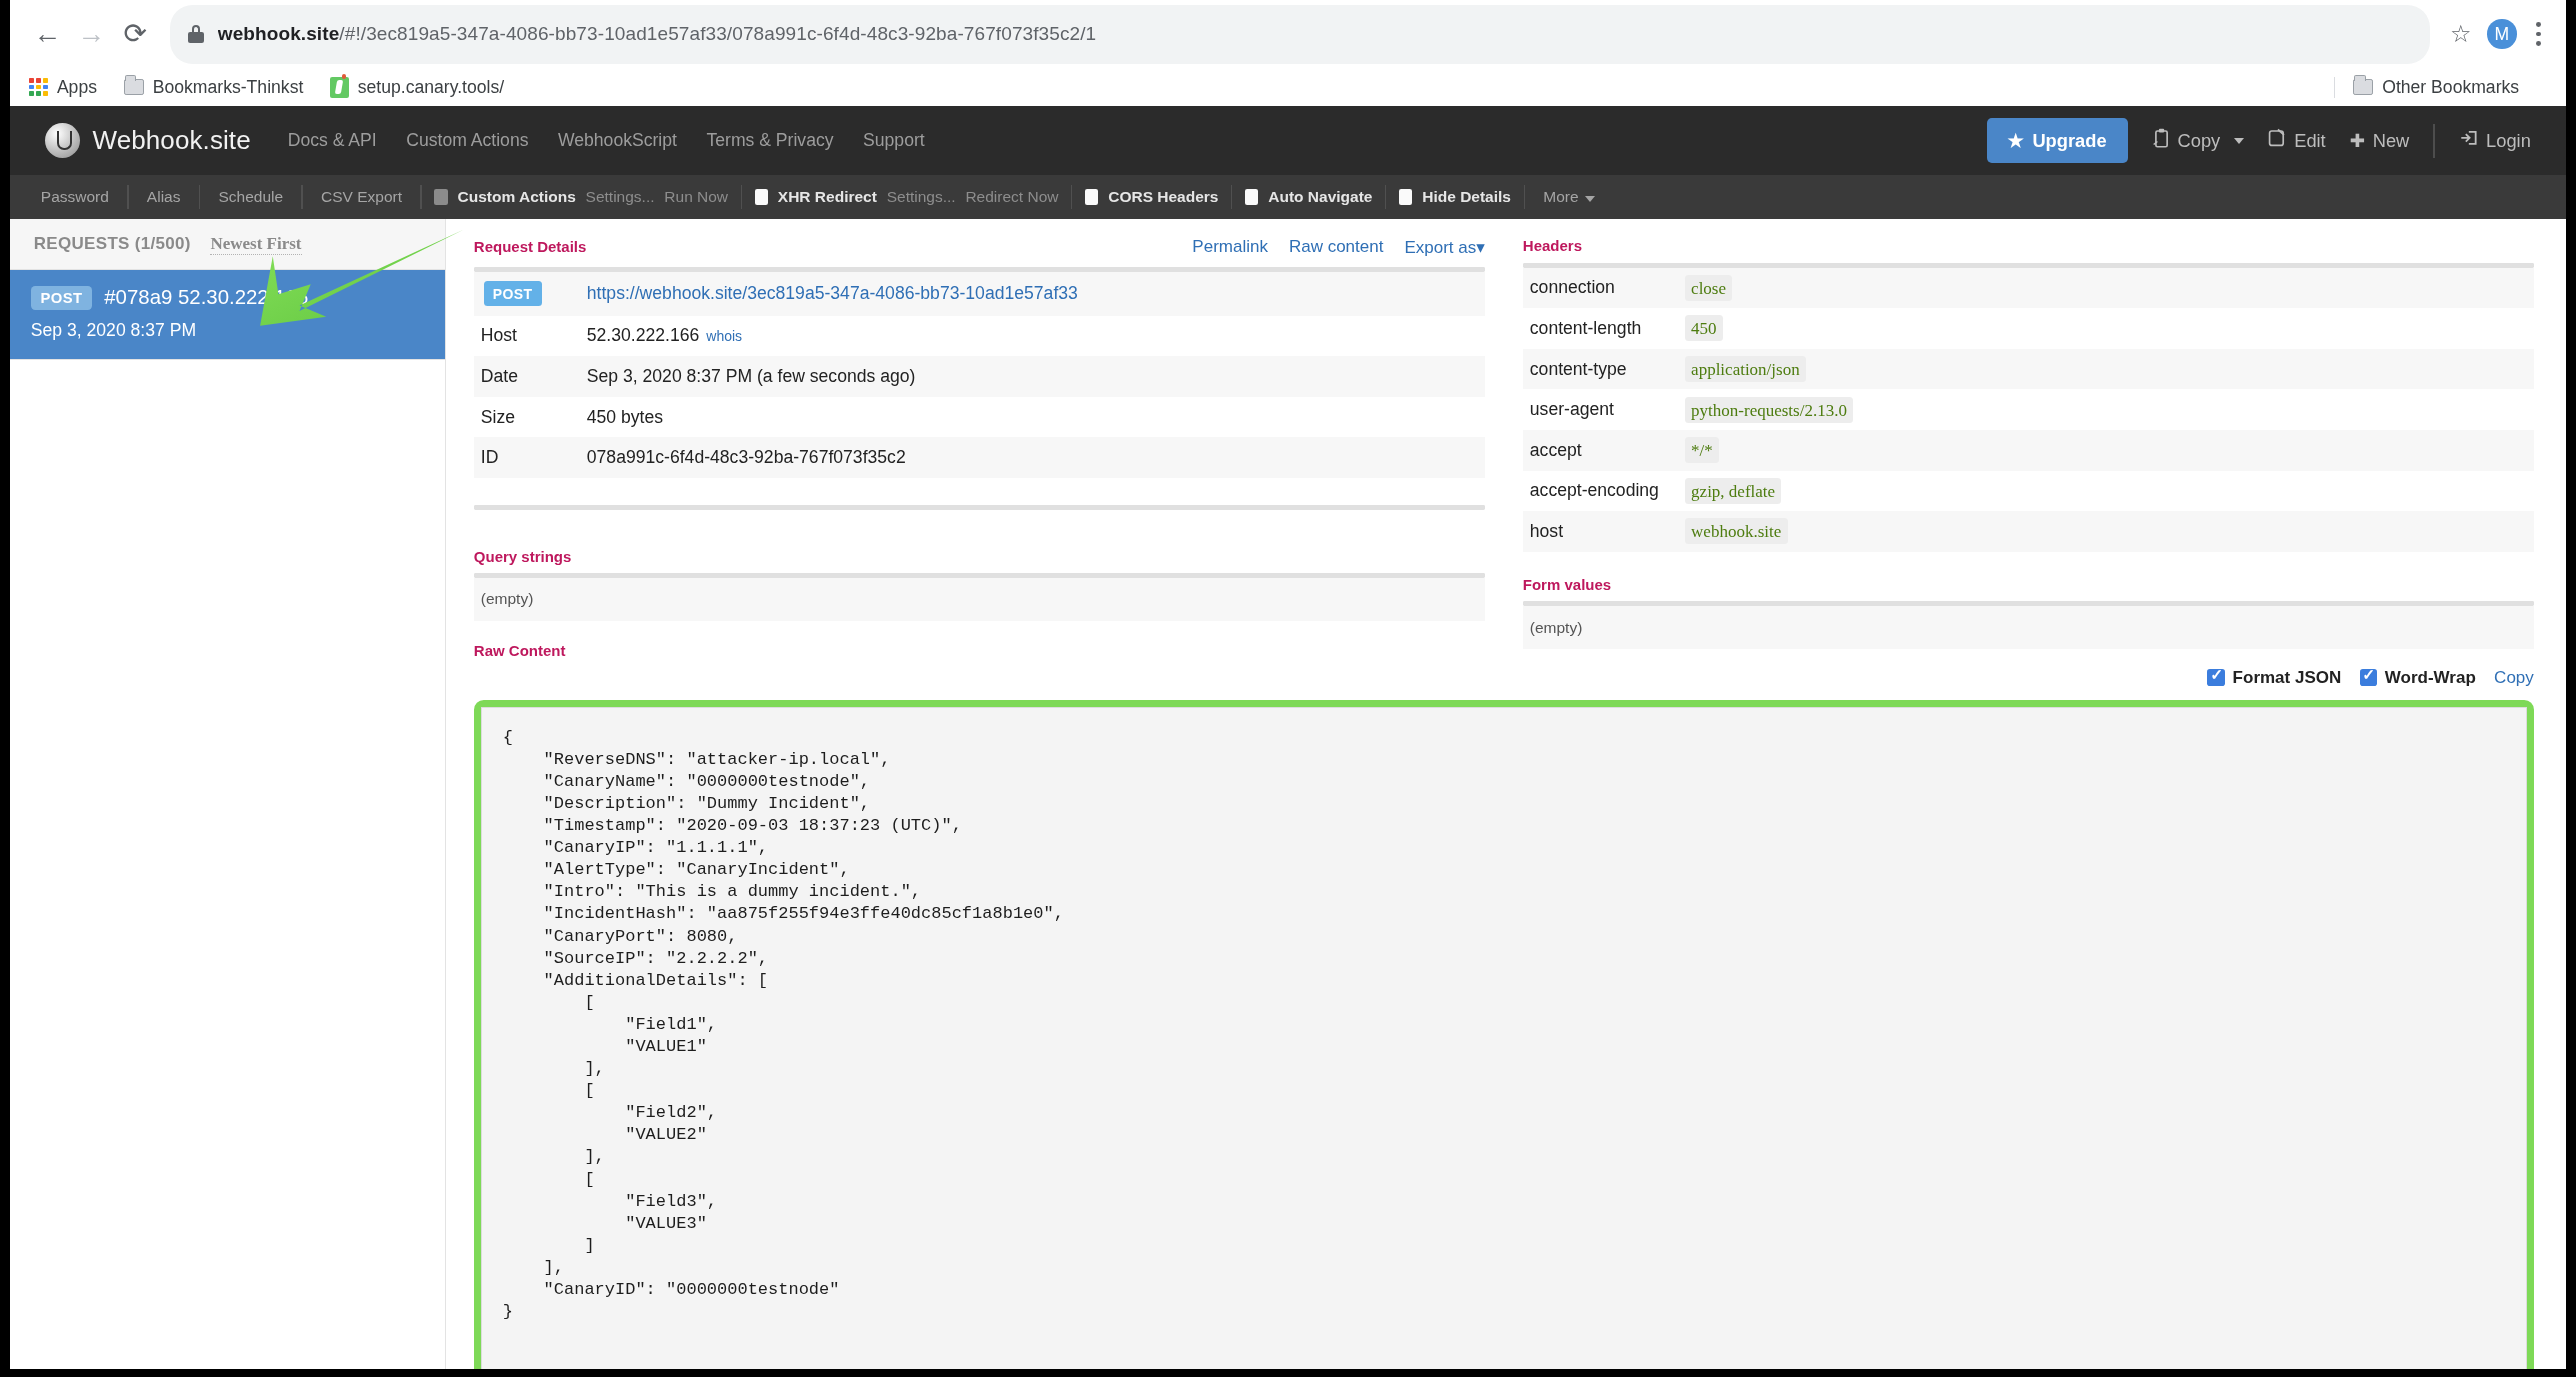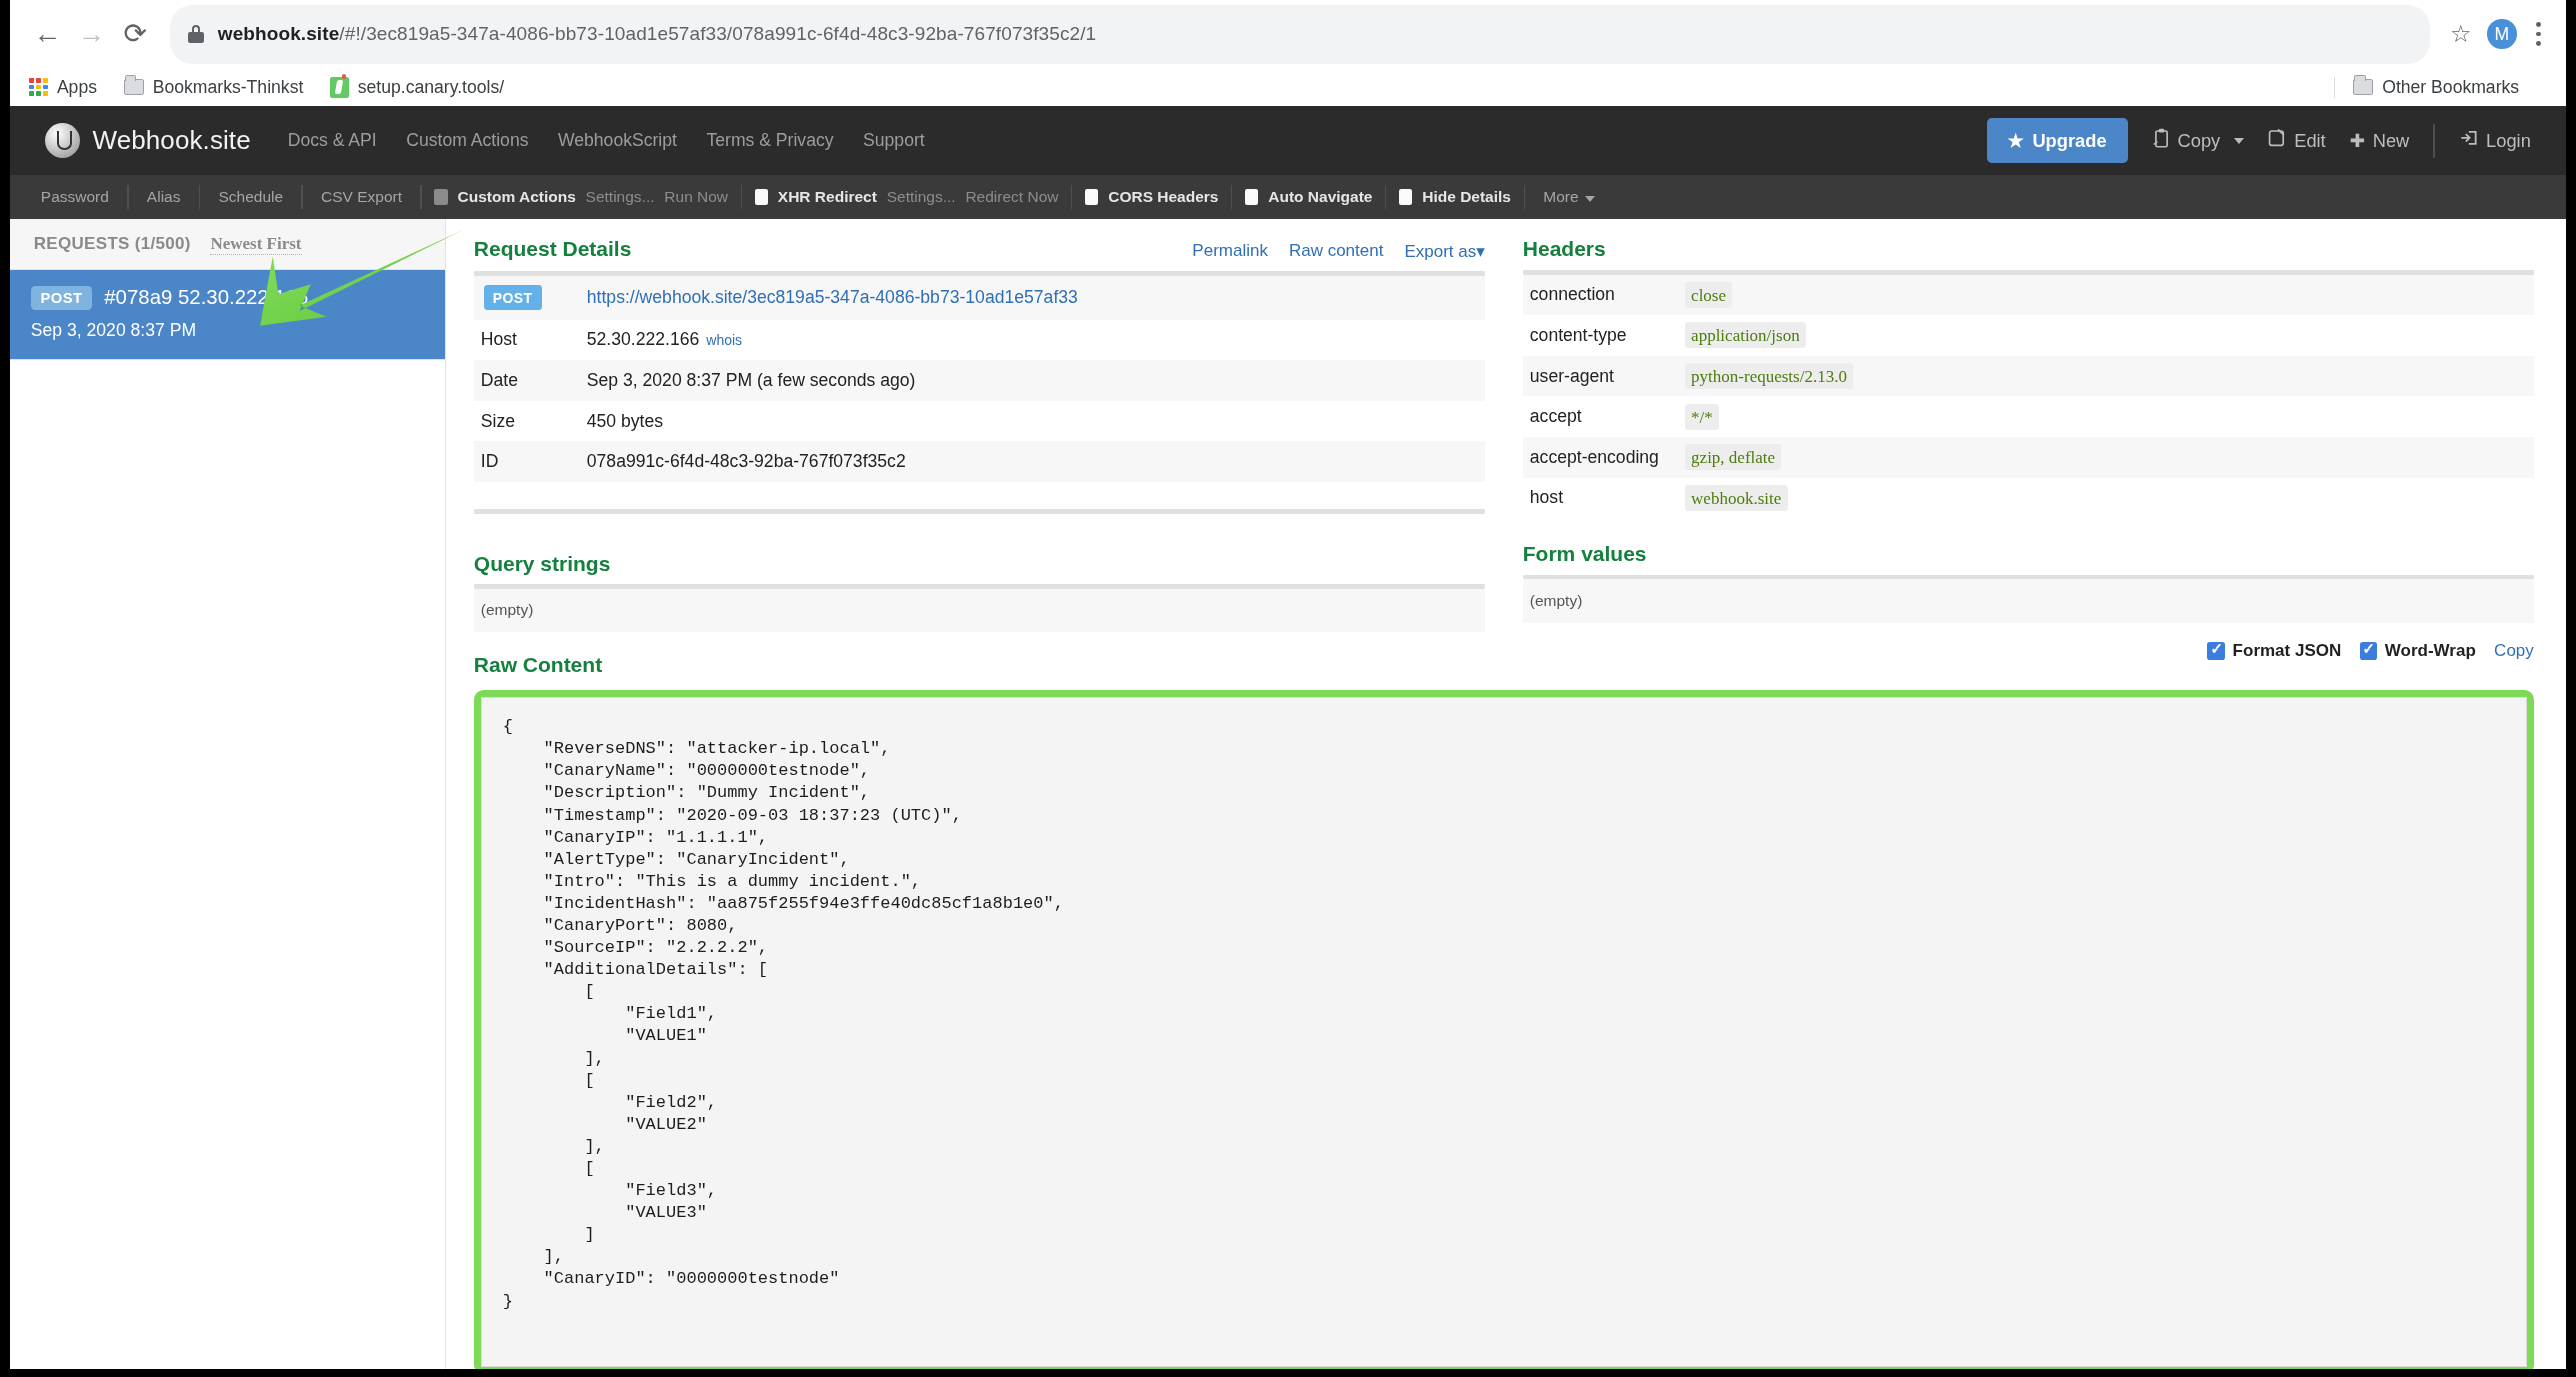--- a/index.html
+++ b/index.html
@@ -94,21 +94,21 @@
   .method { background:#7fb3e0; color:#fff; font-size:14.8px; font-weight:bold; padding:4.2px 9.8px;
             border-radius:4.2px; letter-spacing:0.4px; }
   .req-id { color:#fff; font-size:20.4px; }
   .req-date { color:#fff; font-size:17.6px; margin-top:9.8px; }
 
   .main { flex:1; padding:18.3px 32px 0 28px; overflow:hidden; }
   .cols { display:flex; gap:38px; }
   .col { flex:1; min-width:0; }
 
   .sec-head { display:flex; align-items:baseline; justify-content:space-between; }
-  .sec-title { font-size:21px; font-weight:bold; color:#15803d; }
+  .sec-title { font-size:15px; font-weight:bold; color:#be185d; }
   .sec-links { display:flex; gap:21px; }
   .sec-links a { color:#2f6fb5; font-size:17px; text-decoration:none; cursor:pointer; white-space:nowrap; }
   .hr { height:4.9px; background:#e0e0e0; margin-top:8.4px; border-radius:1.4px; }
 
   table.kv { width:100%; border-collapse:collapse; }
   table.kv td { padding:9.8px 0 9.8px 0; font-size:17.6px; color:#222; vertical-align:middle; }
   table.kv tr:nth-child(odd) { background:#f7f7f7; }
   table.kv td.k { width:113px; padding-left:7px; }
   table.kv td.k.wide { width:162px; }
   .tagmethod { background:#63b1e8; color:#fff; font-size:14px; font-weight:bold; padding:4.2px 9.1px;
@@ -356,20 +356,24 @@
           </div>
 
           <div class="col">
             <div class="sec-title">Headers</div>
             <div class="hr"></div>
             <table class="kv">
               <tbody>
                   <tr>
                 <td class="k wide">connection</td>
                 <td><span class="mono-chip">close</span></td>
+              </tr>
+              <tr>
+                <td class="k wide">content-length</td>
+                <td><span class="mono-chip">450</span></td>
               </tr>
               <tr>
                 <td class="k wide">content-type</td>
                 <td><span class="mono-chip">application/json</span></td>
               </tr>
               <tr>
                 <td class="k wide">user-agent</td>
                 <td><span class="mono-chip">python-requests/2.13.0</span></td>
               </tr>
               <tr>

